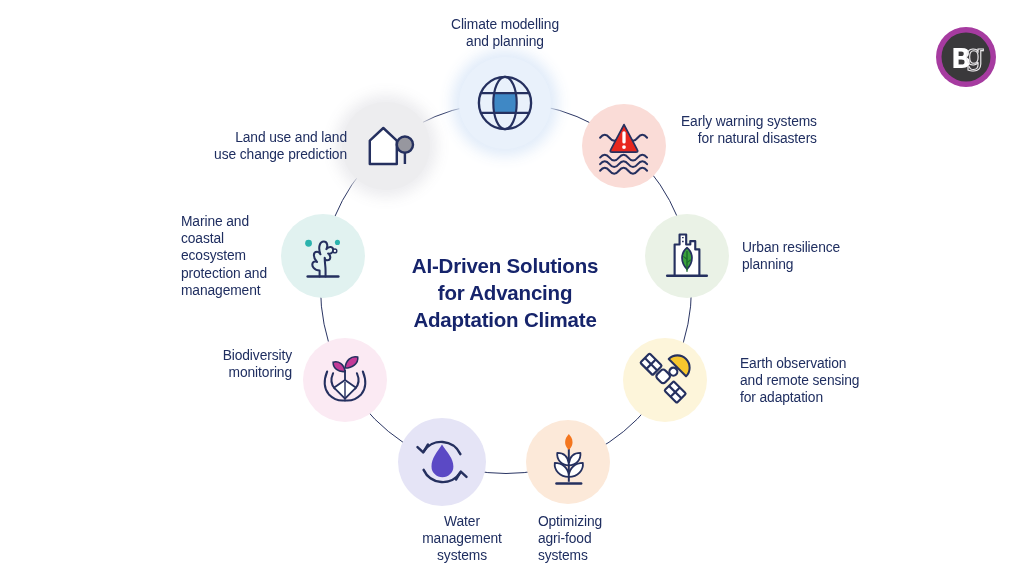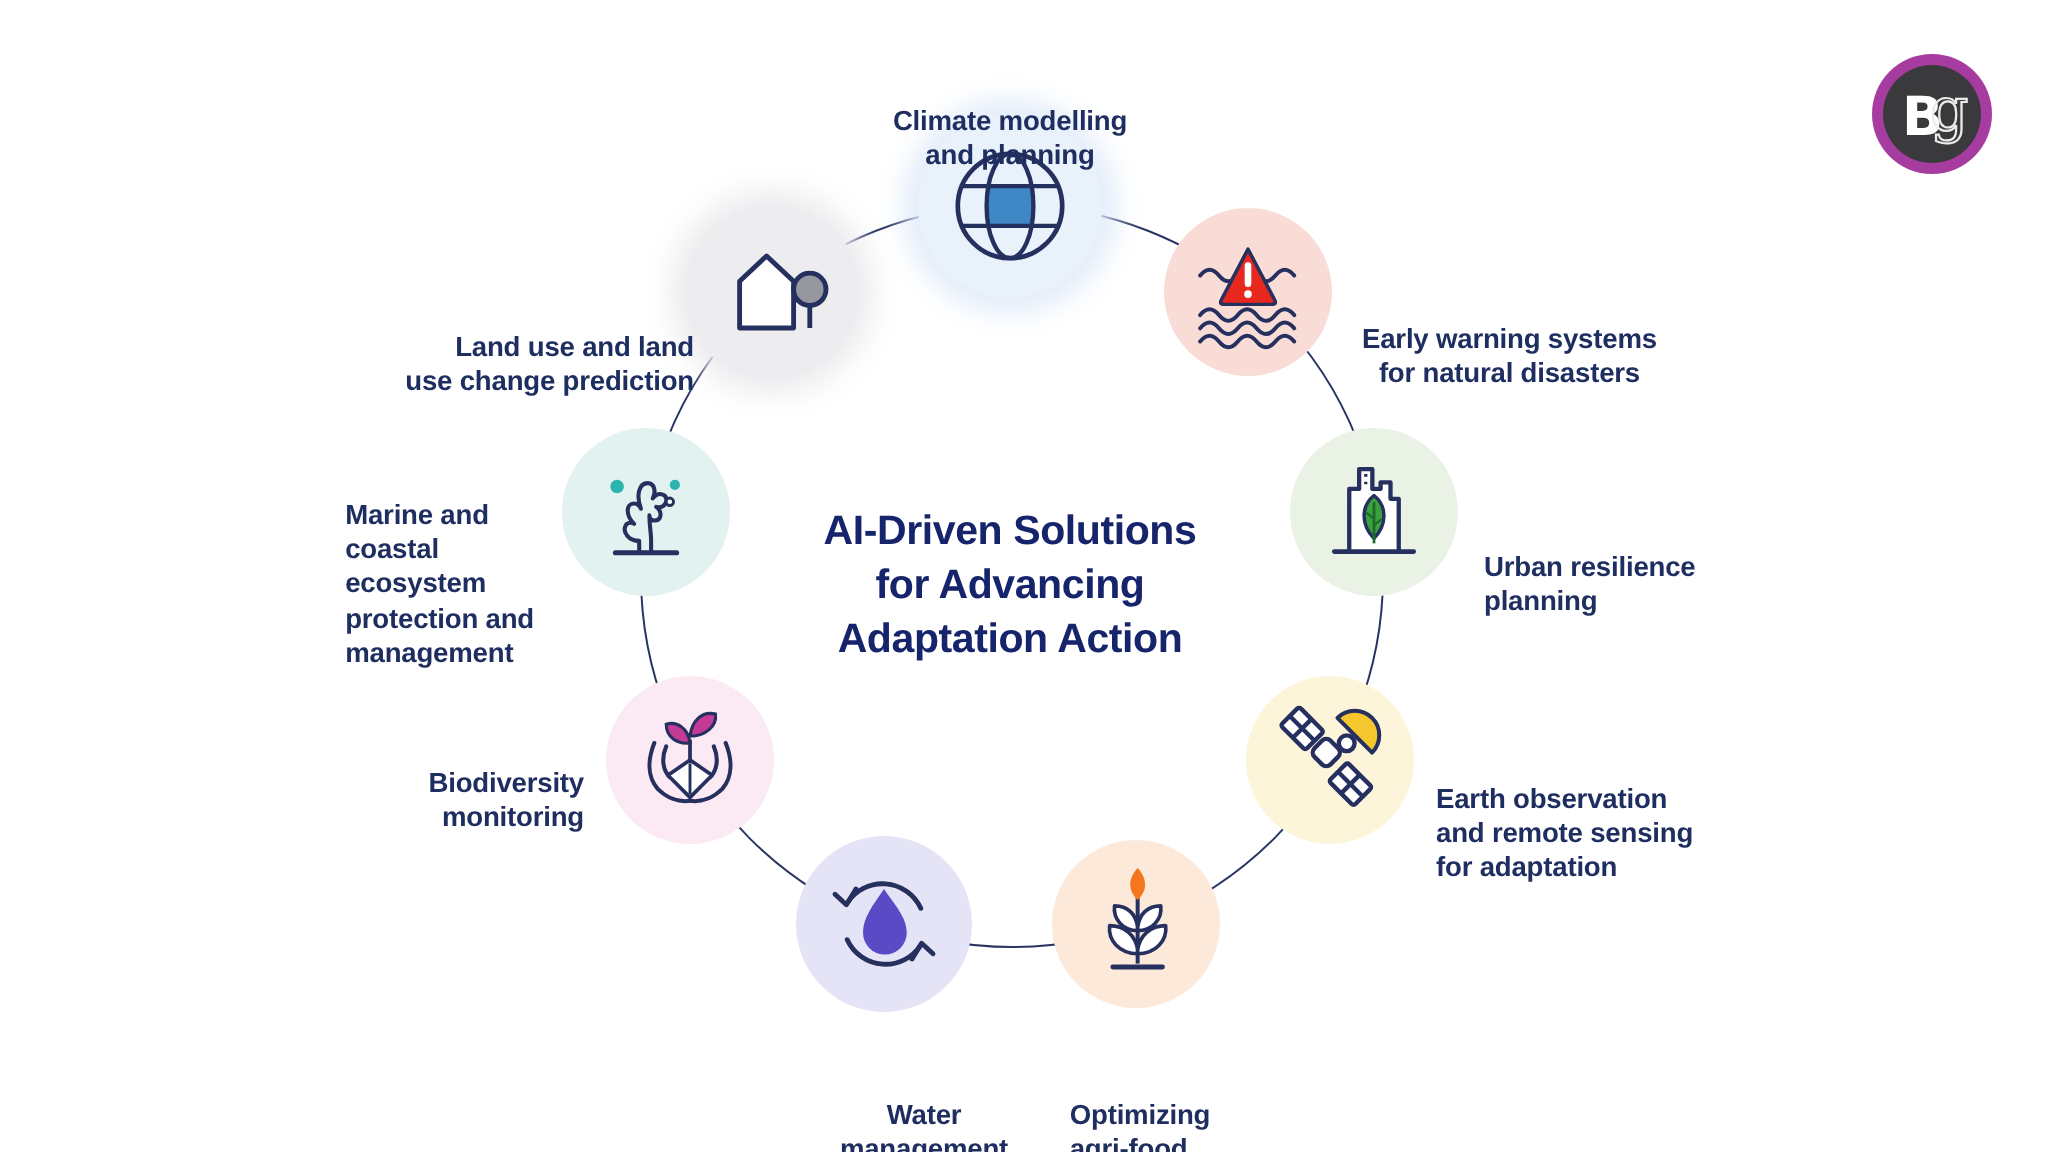--- a/index.html
+++ b/index.html
@@ -17,26 +17,26 @@
   #node-early{left:582px;top:104px;width:84px;height:84px;}
   #node-urban{left:645px;top:214px;width:84px;height:84px;}
   #node-earth{left:623px;top:338px;width:84px;height:84px;}
   #node-agri{left:526px;top:420px;width:84px;height:84px;}
   #node-water{left:398px;top:418px;width:88px;height:88px;}
   #node-bio{left:303px;top:338px;width:84px;height:84px;}
   #node-marine{left:281px;top:214px;width:84px;height:84px;}
   #node-land{left:342px;top:102px;width:88px;height:88px;box-shadow:0 0 14px 7px rgba(235,235,238,.95);}
 
   
-  .label{position:absolute;white-space:pre-line;font-size:13.8px;font-weight:700;
-         color:#1f2e60;line-height:1.25;letter-spacing:-0.1px;margin-top:36px;}
+  .label{position:absolute;white-space:pre-line;font-size:13.8px;font-weight:400;
+         color:#1f2e60;line-height:1.25;letter-spacing:-0.1px;}
   #label-climate{left:505px;top:16px;transform:translateX(-50%);text-align:center;}
-  #label-early{left:681px;top:125px;text-align:center;}
+  #label-early{left:681px;top:113px;text-align:right;}
   #label-urban{left:742px;top:239px;text-align:left;}
-  #label-earth{left:718px;top:355px;text-align:left;}
+  #label-earth{left:740px;top:355px;text-align:left;}
   #label-agri{left:570px;top:513px;transform:translateX(-50%);}
   #label-water{left:462px;top:513px;transform:translateX(-50%);text-align:center;}
   #label-bio{right:732px;top:347px;text-align:right;}
   #label-marine{right:757px;top:213px;text-align:left;}
   #label-land{right:677px;top:129px;text-align:right;}
 
   .title{position:absolute;left:505px;top:252px;transform:translateX(-50%);
          white-space:pre-line;text-align:center;font-size:20.5px;font-weight:700;
          color:#16246b;line-height:1.32;letter-spacing:-0.2px;width:max-content;}
 
@@ -44,21 +44,21 @@
 </style>
 </head>
 <body>
 
 <div id="canvas">
 
   <div class="ring"></div>
 
   <div class="title">AI-Driven Solutions
 for Advancing
-Adaptation Action</div>
+Adaptation Climate</div>
 
   <div class="node" id="node-climate" style="background: rgb(233, 241, 251);">
     <svg width="72" height="72" viewBox="0 0 80 80">
       <rect x="27" y="29" width="26" height="22" fill="#3f88c5"></rect>
       <circle cx="40" cy="40" r="29" fill="none" stroke="#25305f" stroke-width="2.6"></circle>
       <ellipse cx="40" cy="40" rx="13" ry="29" fill="none" stroke="#25305f" stroke-width="2.4"></ellipse>
       <line x1="13.5" y1="29" x2="66.5" y2="29" stroke="#25305f" stroke-width="2.4"></line>
       <line x1="13.5" y1="51" x2="66.5" y2="51" stroke="#25305f" stroke-width="2.4"></line>
     </svg>
   </div>

